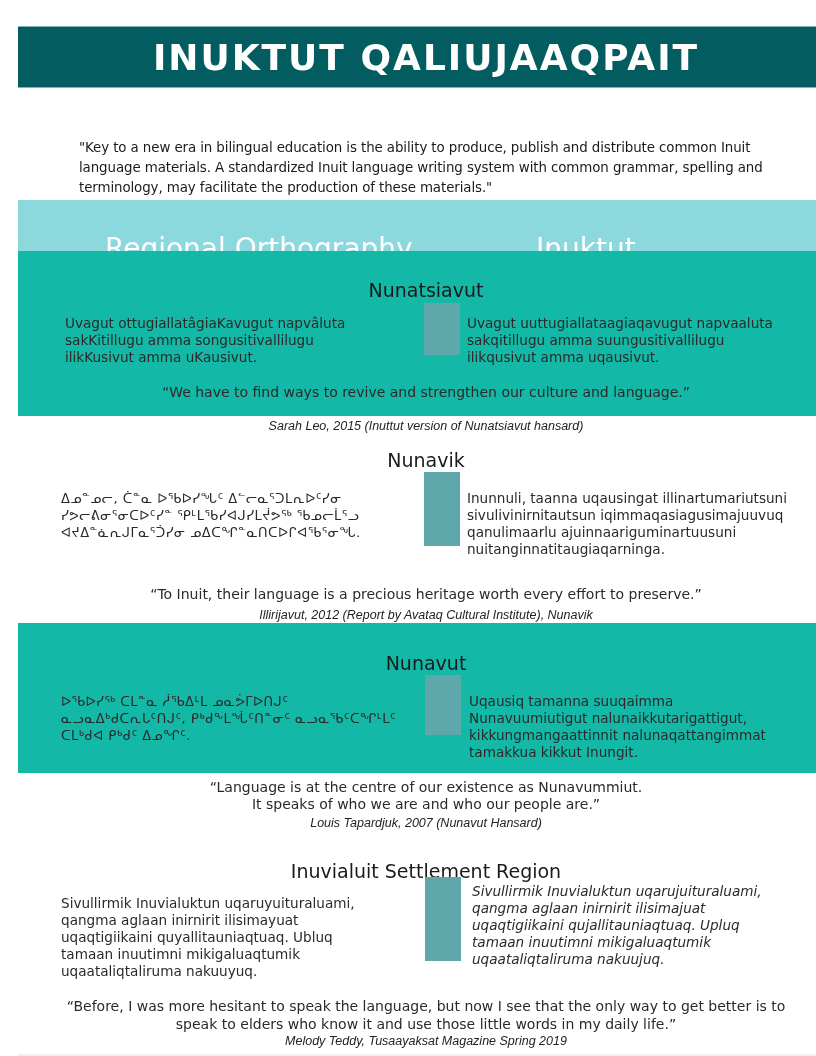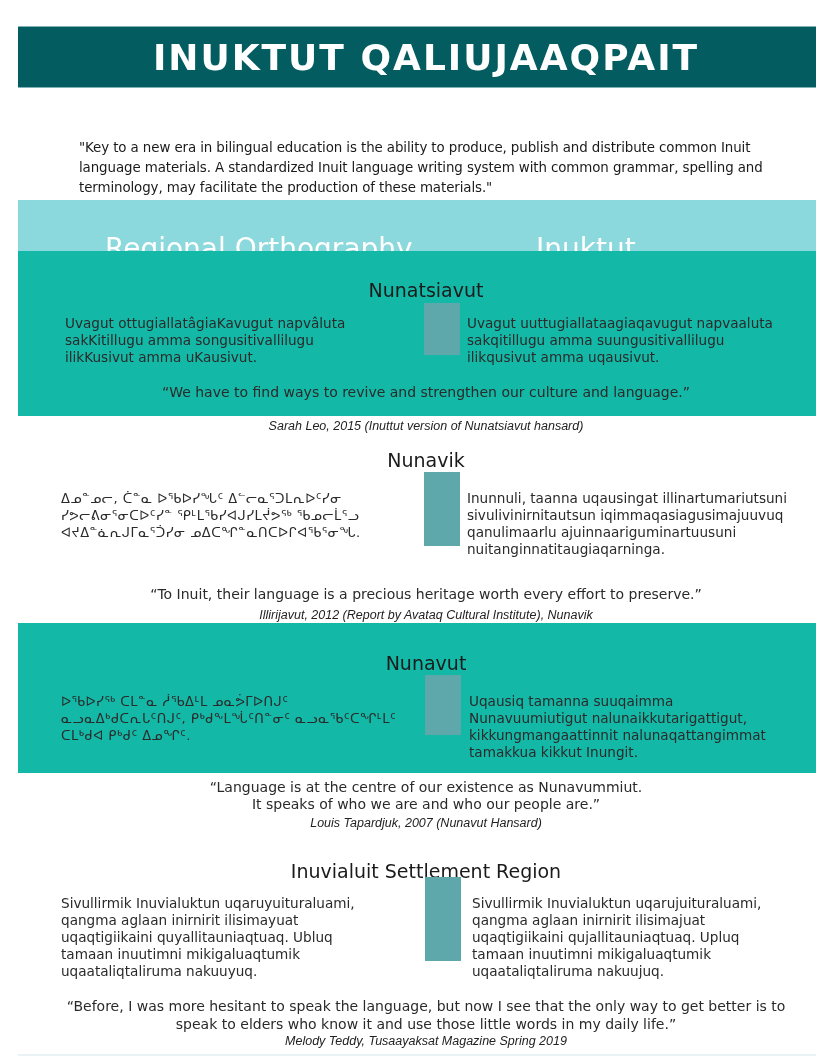--- a/index.html
+++ b/index.html
@@ -102,18 +102,18 @@
   <div class="col" style="left:433px;top:52px;width:360px;">Uqausiq tamanna suuqaimma Nunavuumiutigut nalunaikkutarigattigut, kikkungmangaattinnit nalunaqattangimmat tamakkua kikkut Inungit.</div>
   <div class="quote" style="top:137px;">“Language is at the centre of our existence as Nunavummiut.</div>
   <div class="quote" style="top:154px;">It speaks of who we are and who our people are.”</div>
   <div class="cite" style="top:175px;">Louis Tapardjuk, 2007 (Nunavut Hansard)</div>
 </div>
 
 <div class="section" style="top:815px;height:221px;">
   <h2 style="top:9px;">Inuvialuit Settlement Region</h2>
   <div class="col" style="left:25px;top:44px;width:360px;">Sivullirmik Inuvialuktun uqaruyuituraluami, qangma aglaan inirnirit ilisimayuat uqaqtigiikaini quyallitauniaqtuaq. Ubluq tamaan inuutimni mikigaluaqtumik uqaataliqtaliruma nakuuyuq.</div>
   <div class="divider" style="left:407px;top:44px;height:84px;"></div>
-  <div class="col" style="left:436px;top:44px;width:355px;">Sivullirmik Inuvialuktun uqarujuituraluami, qangma aglaan inirnirit ilisimajuat uqaqtigiikaini qujallitauniaqtuaq. Upluq tamaan inuutimni mikigaluaqtumik uqaataliqtaliruma nakuujuq.</div>
+  <div class="col" style="left:436px;top:32px;width:355px;font-style:italic;">Sivullirmik Inuvialuktun uqarujuituraluami, qangma aglaan inirnirit ilisimajuat uqaqtigiikaini qujallitauniaqtuaq. Upluq tamaan inuutimni mikigaluaqtumik uqaataliqtaliruma nakuujuq.</div>
   <div class="quote" style="top:146px;">“Before, I was more hesitant to speak the language, but now I see that the only way to get better is to speak to elders who know it and use those little words in my daily life.”</div>
   <div class="cite" style="top:183px;">Melody Teddy, Tusaayaksat Magazine Spring 2019</div>
 </div>
 
 <div class="bottom-band"></div>
 
 </body></html>

